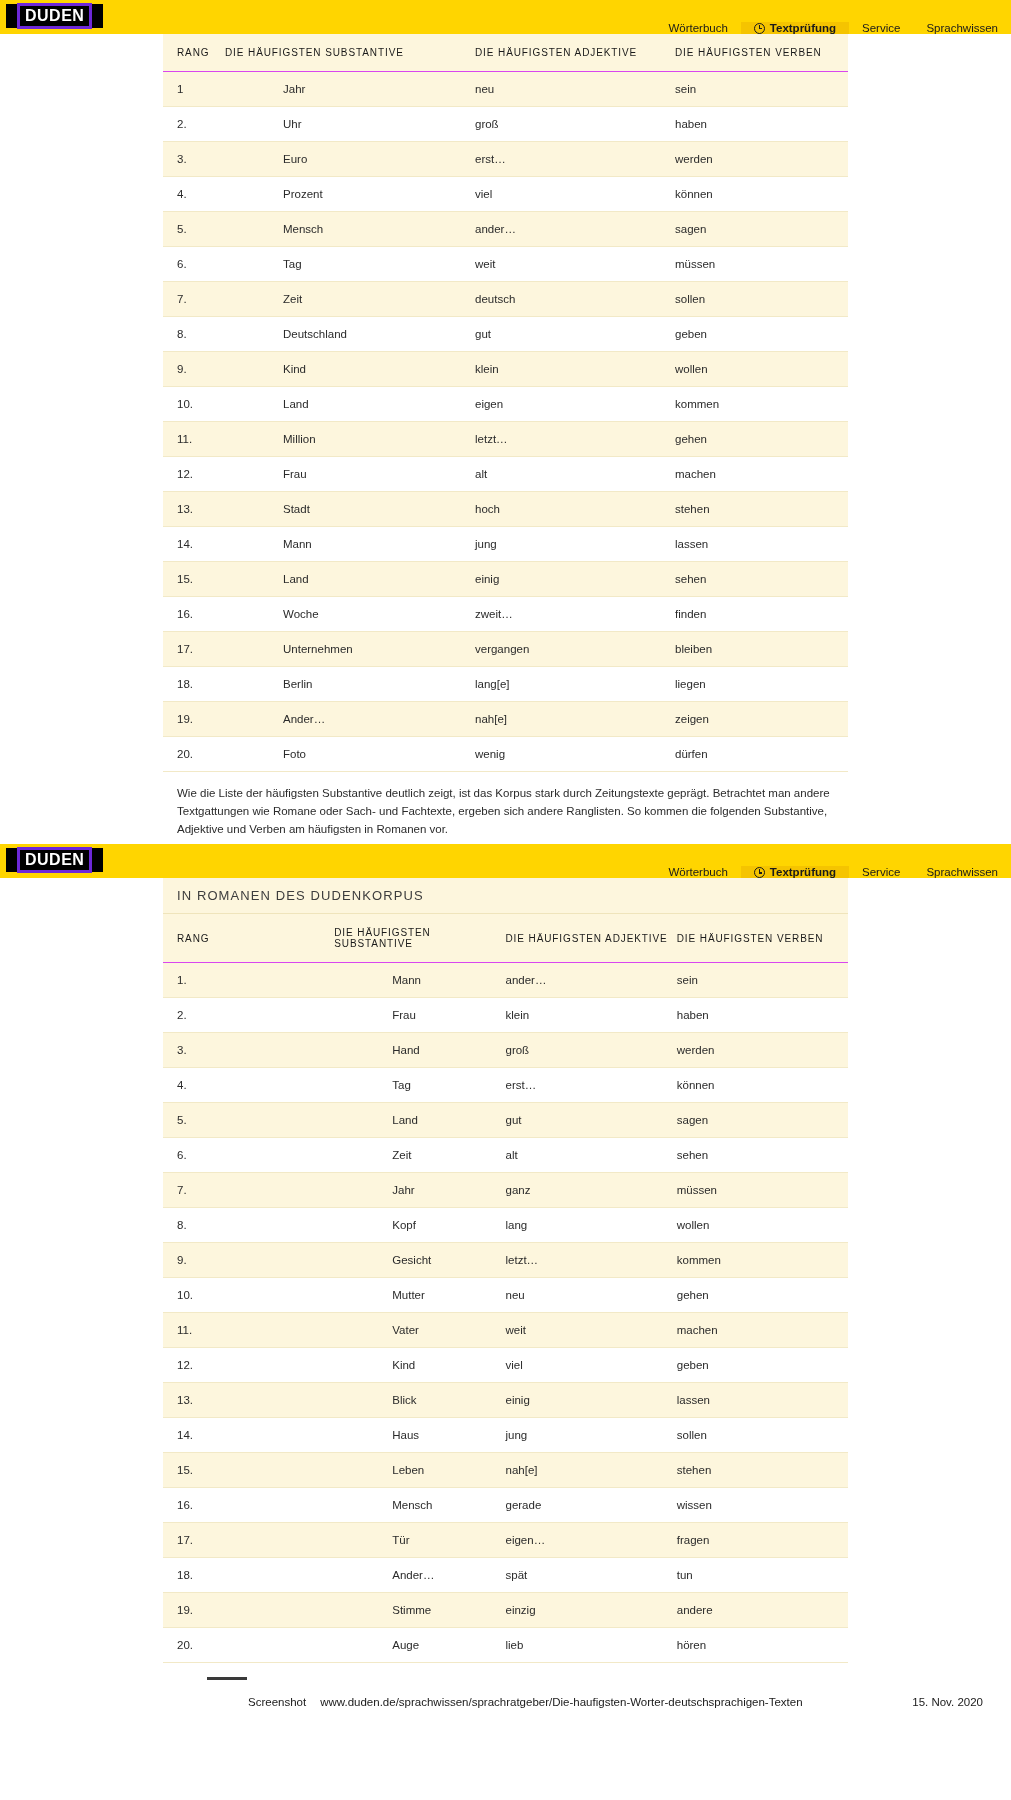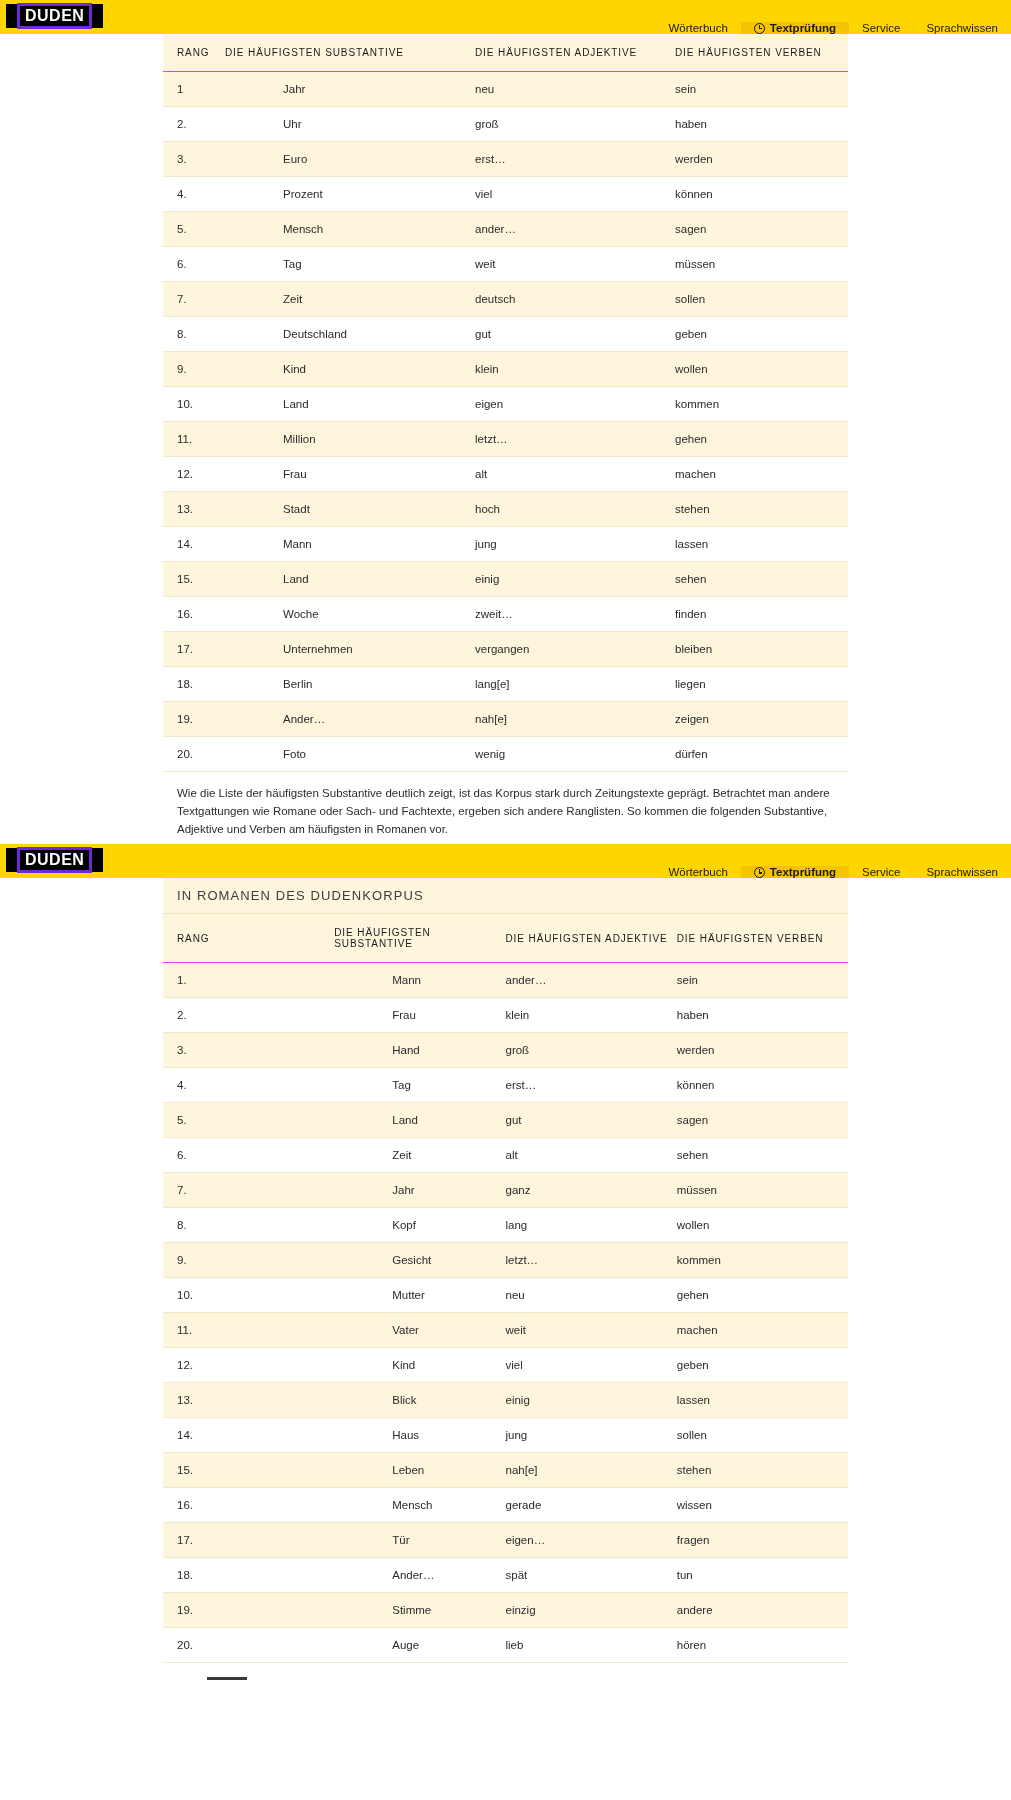--- a/index.html
+++ b/index.html
@@ -494,15 +494,20 @@
             <td class="c-adj">lieb</td>
             <td class="c-verb">hören</td>
           </tr>
         </tbody>
       </table>
     </div>
   </div>
 
   <div class="footer-wrap">
     <div class="footer-rule"></div>
+    <div class="footer-line">
+      <span class="footer-label">Screenshot</span>
+      <span class="footer-url">www.duden.de/sprachwissen/sprachratgeber/Die-haufigsten-Worter-deutschsprachigen-Texten</span>
+      <span class="footer-date">15. Nov. 2020</span>
+    </div>
   </div>
 
 </div>
 
 </body></html>

